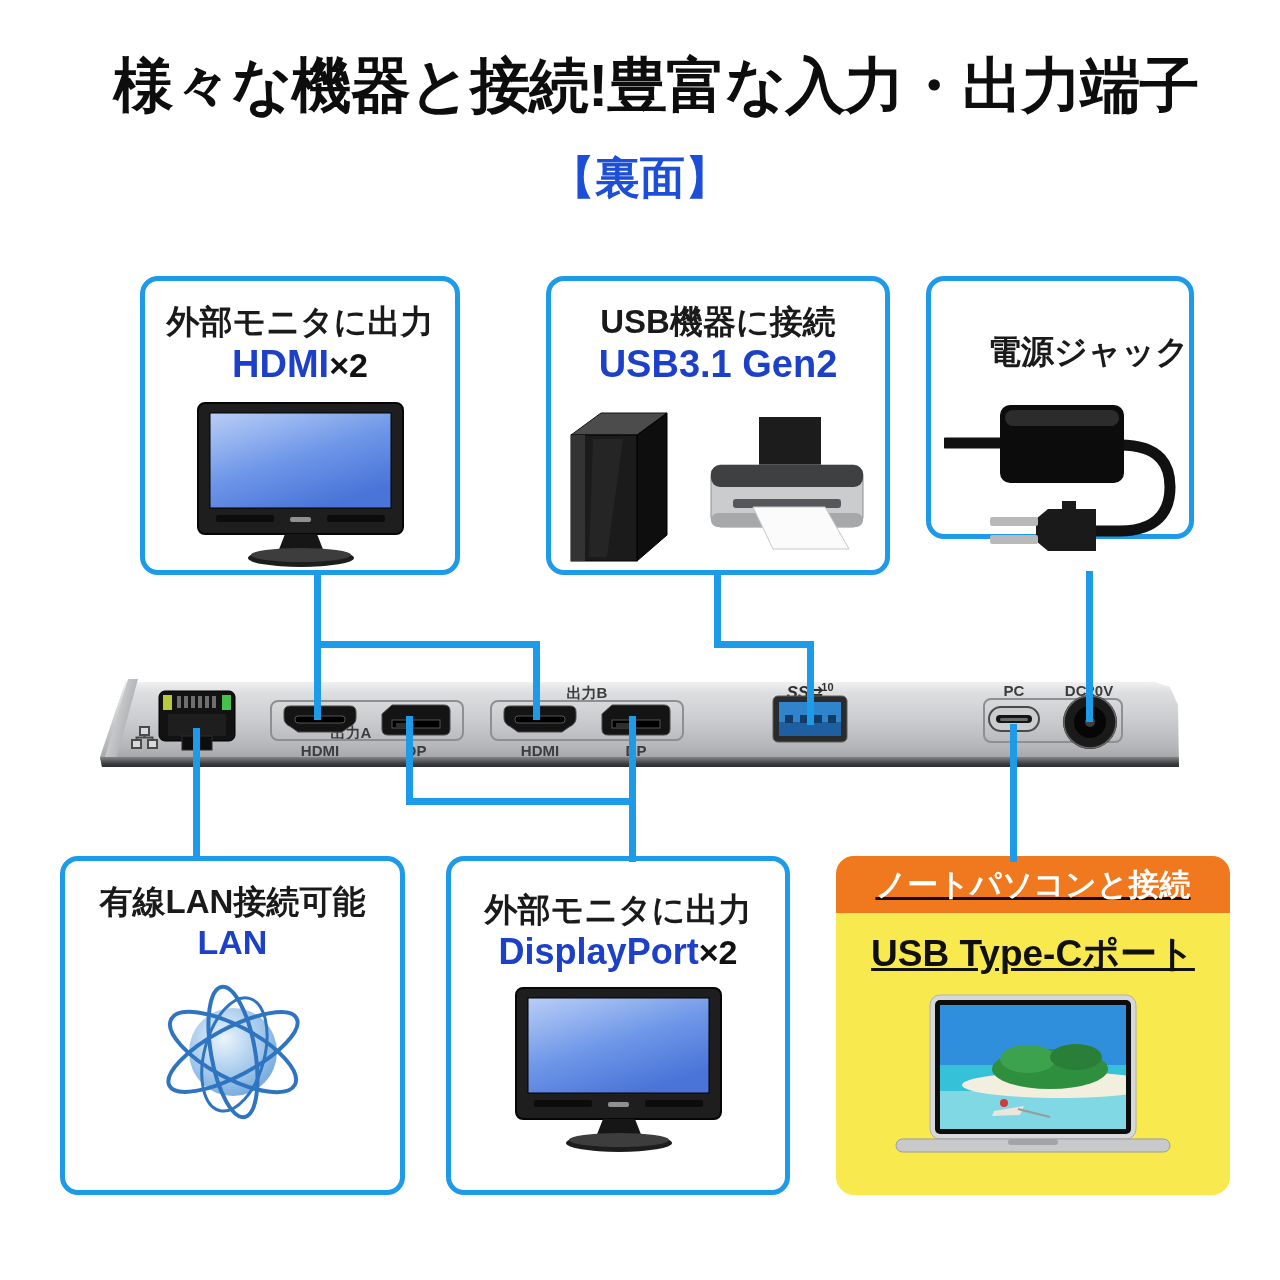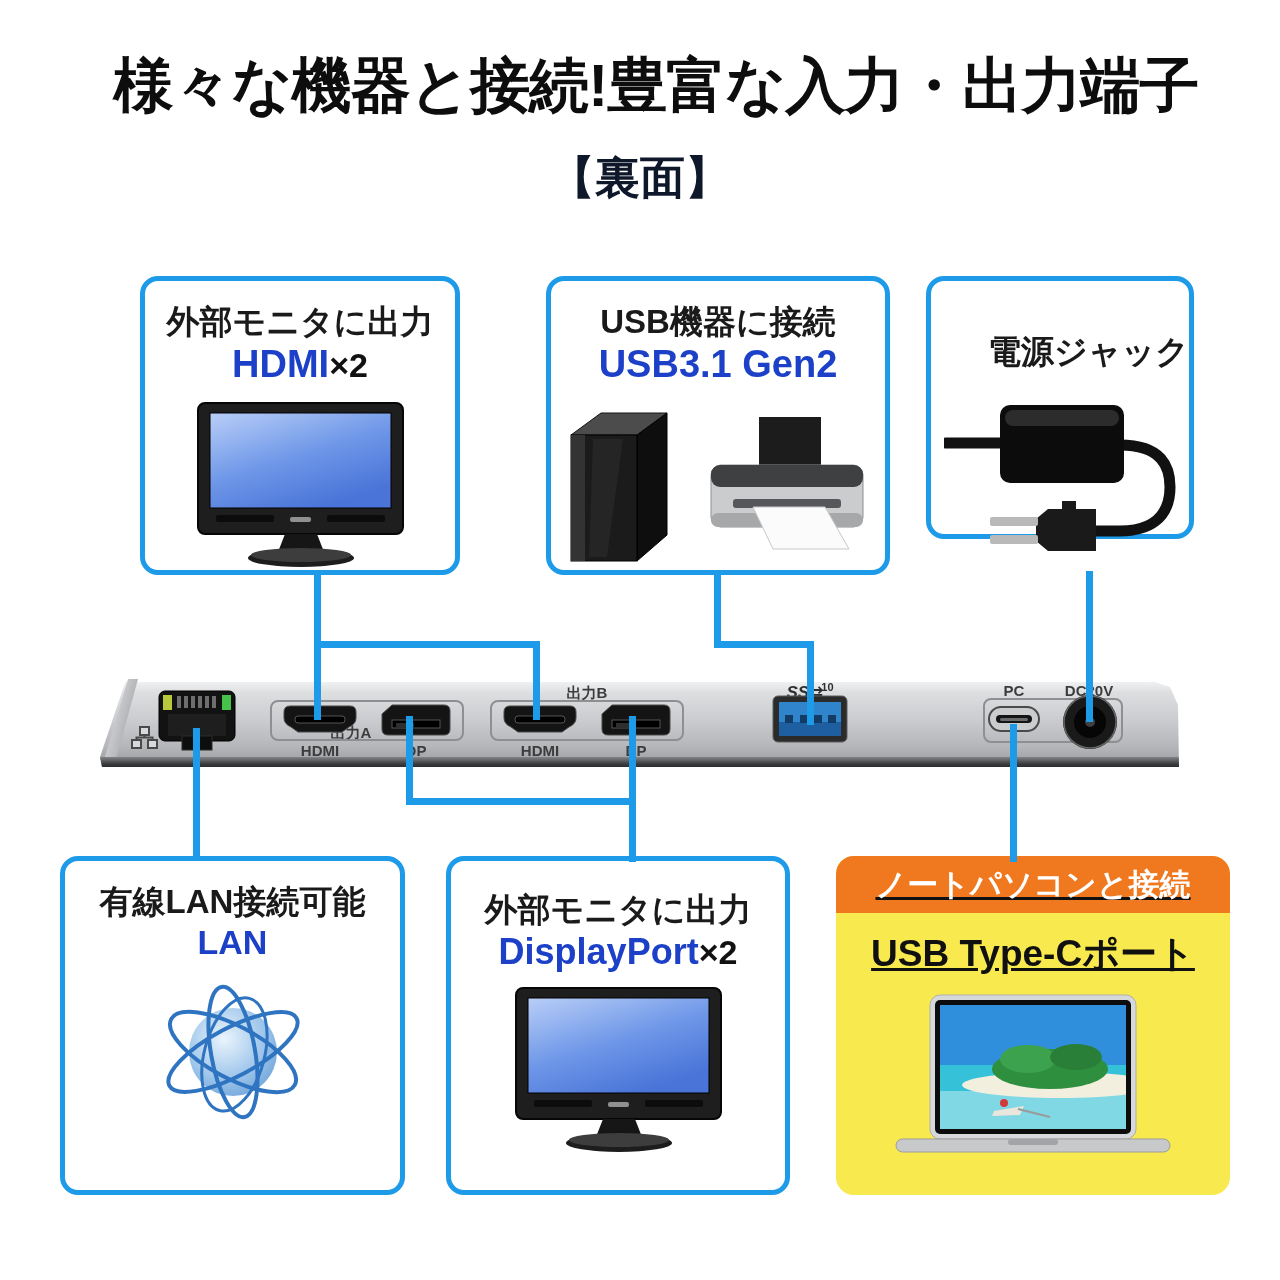--- a/index.html
+++ b/index.html
@@ -2,21 +2,21 @@
 <html><head>
 <meta charset="utf-8">
 <style>
   html,body{margin:0;padding:0;background:#fff;}
   .canvas{position:relative;width:1280px;height:1280px;background:#fff;overflow:hidden;
           font-family:"Liberation Sans","DejaVu Sans",sans-serif;color:#111;}
 
   .title{position:absolute;top:30px;left:0;width:1280px;text-align:center;
          font-size:60px;font-weight:900;letter-spacing:-1px;color:#0d0d0d;margin:16px;}
   .subtitle{position:absolute;top:148px;left:0;width:1280px;text-align:center;
-            font-size:45px;font-weight:800;color:#0f172a;}
+            font-size:45px;font-weight:800;color:#1d4ed8;}
 
   .callout{position:absolute;background:#fff;border:5px solid #1d9ae8;border-radius:18px;
            box-sizing:border-box;text-align:center;}
   #box-hdmi   {left:140px;top:276px;width:320px;height:299px;}
   #box-usb    {left:546px;top:276px;width:344px;height:299px;}
   #box-power  {left:926px;top:276px;width:268px;height:263px;text-align:right;}
   #box-lan    {left:60px; top:856px;width:345px;height:339px;}
   #box-dp     {left:446px;top:856px;width:344px;height:339px;}
   #box-typec  {left:836px;top:856px;width:394px;height:339px;border:none;background:#f8e94f;
                border-radius:18px;overflow:hidden;text-decoration:underline;}

